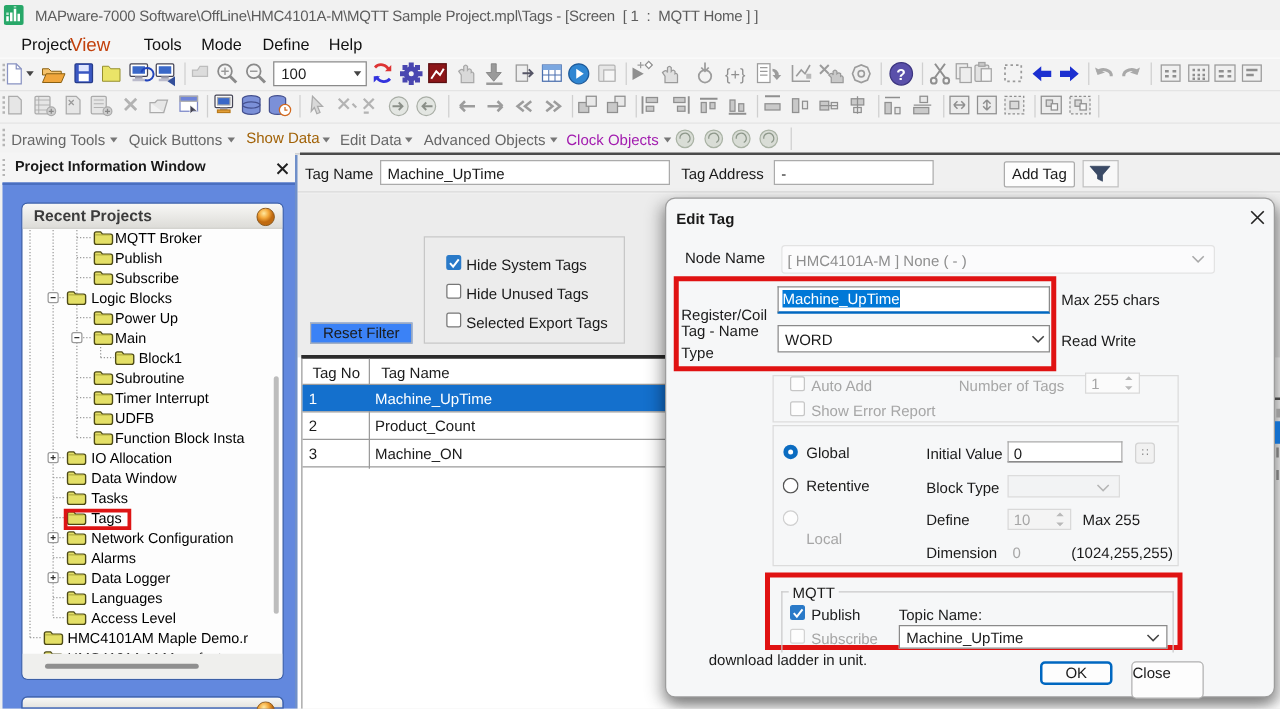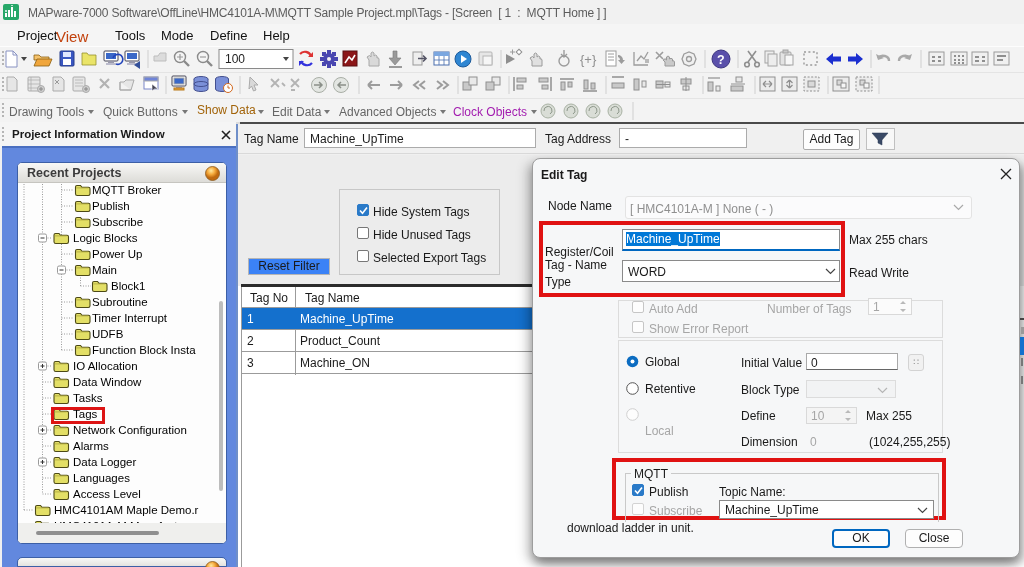--- a/index.html
+++ b/index.html
@@ -567,41 +567,41 @@
   <div class="abs t12 gray" style="left:112px;top:265px;">Local</div>
   <div class="abs t12" style="left:208px;top:250px;">Define</div>
   <div class="abs" style="left:273px;top:248px;width:51px;height:17px;background:#f4f4f4;border:1px solid #d9d9d9;"></div>
   <div class="abs t12 gray" style="left:278px;top:250px;">10</div>
   <svg class="abs" style="left:309px;top:250px;" width="12" height="13">
       <path d="M3 4 l3 -3 3 3 z M3 9 l3 3 3 -3 z" fill="#b9b9b9"></path>
     </svg>
   <div class="abs t12" style="left:333px;top:250px;">Max 255</div>
   <div class="abs t12" style="left:208px;top:276px;">Dimension</div>
   <div class="abs t12 gray" style="left:277px;top:276px;">0</div>
-  <div class="abs t12" style="left:336px;top:276px;">(1024,255,255)</div>
+  <div class="abs t12" style="left:324px;top:276px;">(1024,255,255)</div>
 
   <div class="abs" style="left:79px;top:299px;width:334px;height:62px;border:4px solid #e01212;"></div>
   <div class="abs" style="left:92px;top:314px;width:314px;height:49px;border:1px solid #c9c9c9;border-bottom:none;"></div>
   <div class="abs t12" style="left:98px;top:308px;background:#f6f7f8;padding:0 3px;">MQTT</div>
   <div class="abs" style="left:99px;top:325px;width:12px;height:12px;background:#2a7ac8;border:1px solid #2a7ac8;border-radius:2px;"></div>
   <svg class="abs" style="left:100px;top:326px;" width="11" height="11">
       <path d="M2 5.5 l2.5 2.8 L9 2.5" stroke="#fff" stroke-width="1.6" fill="none"></path>
     </svg>
   <div class="abs t12" style="left:116px;top:326px;">Publish</div>
   <div class="abs t12" style="left:186px;top:326px;">Topic Name:</div>
   <div class="abs" style="left:99px;top:344px;width:12px;height:12px;background:#fdfdfd;border:1px solid #d3d3d3;border-radius:2px;"></div>
   <div class="abs t12 gray" style="left:116px;top:345px;">Subscribe</div>
   <div class="abs" style="left:186px;top:341px;width:215px;height:19px;background:#fff;border:1px solid #8a8a8a;"></div>
   <div class="abs t12" style="left:192px;top:344px;">Machine_UpTime</div>
   <svg class="abs" style="left:384px;top:348px;" width="11" height="7">
       <path d="M1 1 l4.5 4.5 L10 1" stroke="#444" stroke-width="1.2" fill="none"></path>
     </svg>
 
   <div class="abs t12" style="left:34px;top:362px;">download ladder in unit.</div>
   <div class="abs" style="left:299px;top:370px;width:58px;height:19px;background:#fdfdfd;border:2px solid #0067c0;border-radius:4px;text-align:center;font-size:12px;color:#1a1a1a;line-height:15px;">OK</div>
-  <div class="abs" style="left:372px;top:370px;width:58px;height:19px;background:#fdfdfd;border:1px solid #b0b0b0;border-radius:4px;text-align:center;font-size:12px;color:#1a1a1a;line-height:17px;">Close</div>
+  <div class="abs" style="left:372px;top:370px;width:58px;height:30px;background:#fdfdfd;border:1px solid #b0b0b0;border-radius:4px;font-size:12px;color:#1a1a1a;line-height:17px;">Close</div>
 </div>
 
 <div class="abs" style="left:1020px;top:318px;width:4px;height:2px;background:#444;"></div>
 <div class="abs" style="left:1020px;top:337px;width:4px;height:18px;background:#1470cd;"></div>
 <div class="abs" style="left:1021px;top:327px;width:3px;height:7px;background:#9a9a9a;"></div>
 <div class="abs" style="left:1021px;top:358px;width:2px;height:8px;background:#777;"></div>
 <div class="abs" style="left:1021px;top:376px;width:2px;height:8px;background:#777;"></div>
 
 </body></html>

